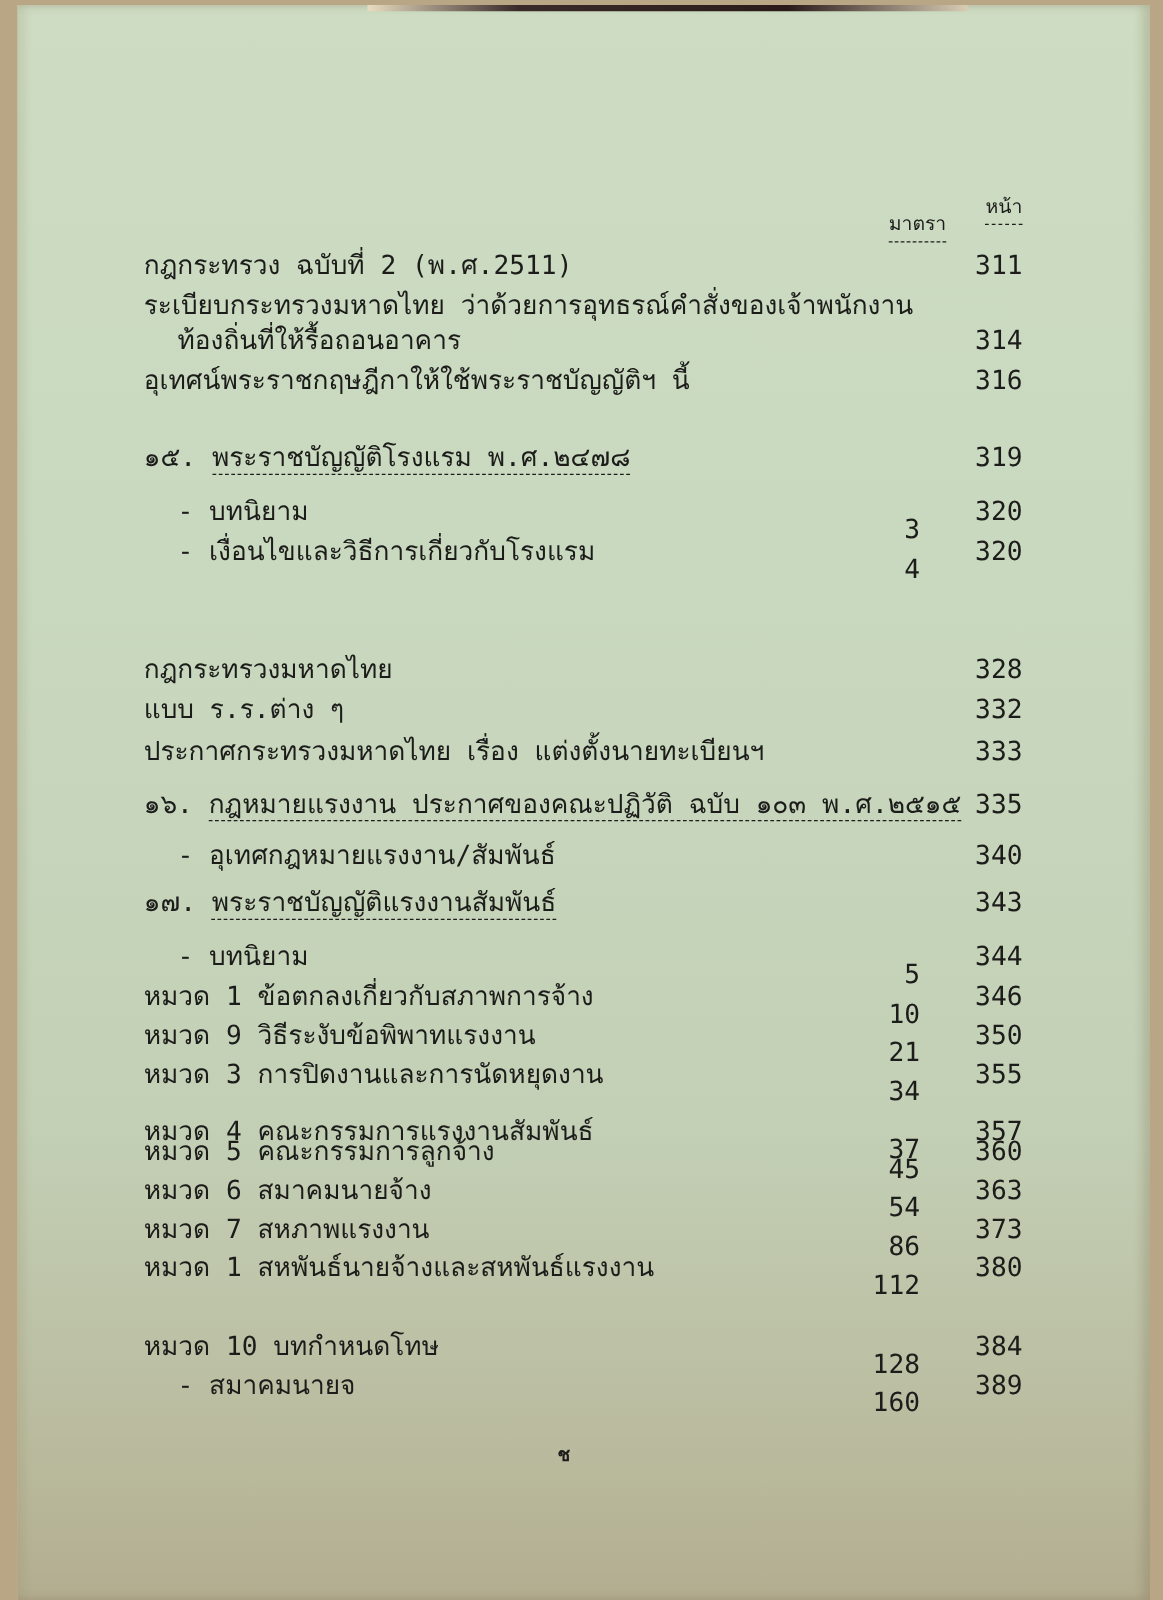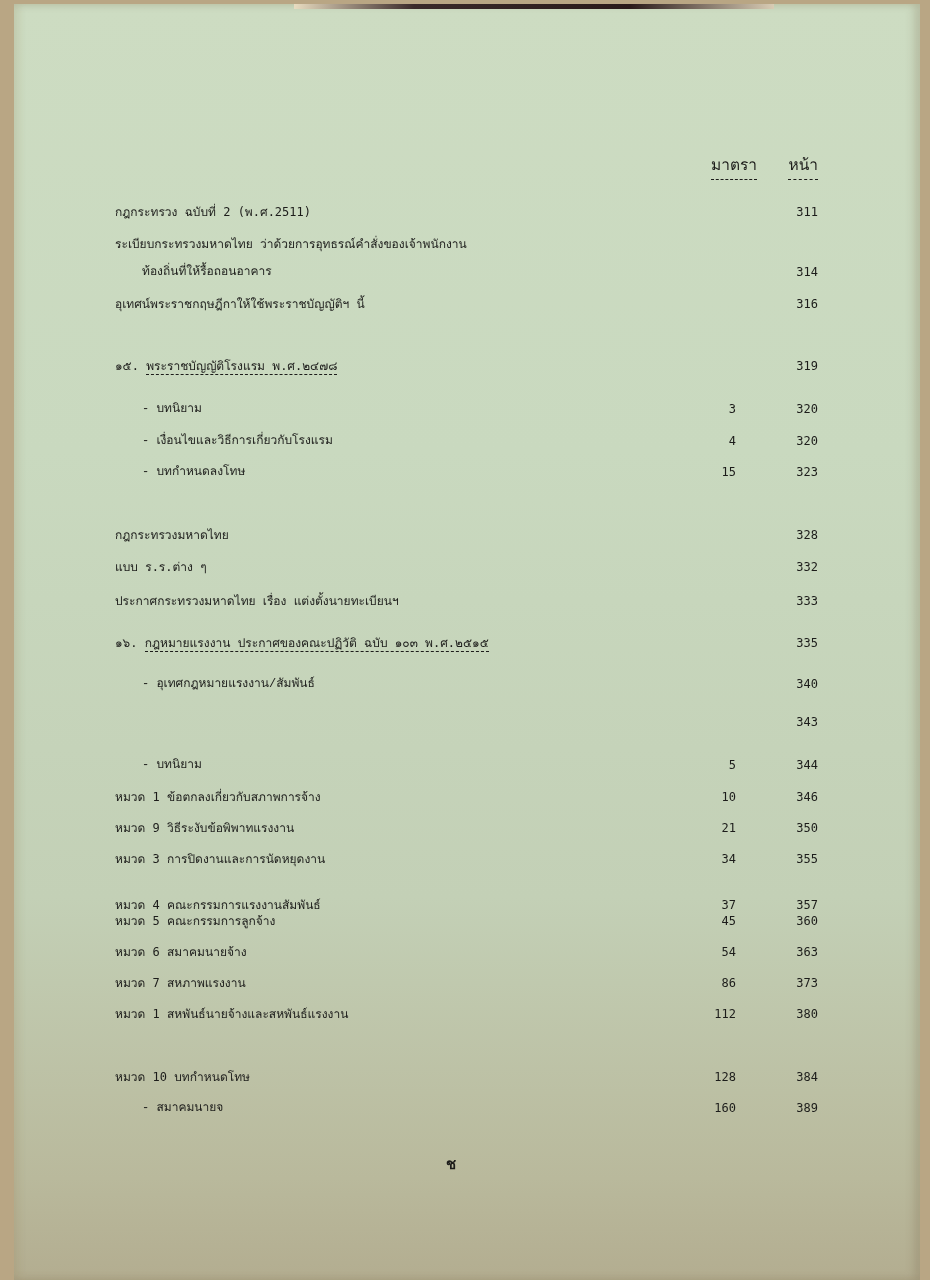--- a/index.html
+++ b/index.html
@@ -11,25 +11,25 @@
   }
   .page {
     position: absolute; left: 14px; top: 4px; width: 906px; height: 1276px;
     background: linear-gradient(180deg, #cddcc2 0%, #c9d9bf 35%, #c3d0b6 70%, #b9b99c 92%, #b3ad90 100%);
     box-shadow: inset -6px 0 8px rgba(120,100,70,0.25), inset 6px 0 6px rgba(150,130,90,0.15);
   }
   .topbar { position: absolute; left: 280px; top: 0; width: 480px; height: 5px;
     background: linear-gradient(90deg, #e8dcc0, #3a2a2a 25%, #2a1a1a 70%, #d8ccb4); }
   .row {
     position: absolute; left: 0; width: 906px; height: 26px;
-    font-size: 12px; line-height: 26px; white-space: nowrap;
+    font-size: 21px; line-height: 26px; white-space: nowrap;
   }
   .row .title { position: absolute; left: 101px; }
-  .row .title.indent { left: 128px; font-family: Liberation Mono, monospace; }
-  .row .sec { position: absolute; right: 184px; text-align: right; }
+  .row .title.indent { left: 128px; }
+  .row .sec { position: absolute; right: 184px; text-align: right; margin-top: 14px; }
   .row .pg { position: absolute; right: 102px; text-align: center; }
   .dashed { border-bottom: 1.5px dashed #1c1c1a; padding-bottom: 1px; }
   .hdr { font-size: 15.5px; }
   .footer { position: absolute; left: 432px; top: 1148px; font-size: 15px; font-weight: bold; }
 </style>
 </head>
 <body>
 
 <div class="page">
   <div class="topbar"></div>
@@ -62,25 +62,20 @@
   <div class="row" style="top:392px">
     <span class="title indent">- บทนิยาม</span>
       <span class="sec">3</span>
       <span class="pg">320</span>
   </div>
   <div class="row" style="top:424px">
     <span class="title indent">- เงื่อนไขและวิธีการเกี่ยวกับโรงแรม</span>
       <span class="sec">4</span>
       <span class="pg">320</span>
   </div>
-  <div class="row" style="top:455px">
-    <span class="title indent">- บทกำหนดลงโทษ</span>
-      <span class="sec">15</span>
-      <span class="pg">323</span>
-  </div>
   <div class="row" style="top:518px">
     <span class="title">กฎกระทรวงมหาดไทย</span>
       <span class="pg">328</span>
   </div>
   <div class="row" style="top:550px">
     <span class="title">แบบ ร.ร.ต่าง ๆ</span>
       <span class="pg">332</span>
   </div>
   <div class="row" style="top:584px">
     <span class="title">ประกาศกระทรวงมหาดไทย เรื่อง แต่งตั้งนายทะเบียนฯ</span>
@@ -89,20 +84,21 @@
 
   <div class="row" style="top:626px">
     <span class="title"><span>๑๖.</span> <span class="dashed">กฎหมายแรงงาน ประกาศของคณะปฏิวัติ ฉบับ ๑๐๓ พ.ศ.๒๕๑๕</span></span>
       <span class="pg">335</span>
   </div>
   <div class="row" style="top:667px">
     <span class="title indent">- อุเทศกฎหมายแรงงาน/สัมพันธ์</span>
       <span class="pg">340</span>
   </div>
   <div class="row" style="top:705px">
+    <span class="title"><span>๑๗.</span> <span class="dashed">พระราชบัญญัติแรงงานสัมพันธ์</span></span>
       <span class="pg">343</span>
   </div>
   <div class="row" style="top:748px">
     <span class="title indent">- บทนิยาม</span>
       <span class="sec">5</span>
       <span class="pg">344</span>
   </div>
 
   <div class="row" style="top:780px">
     <span class="title">หมวด 1  ข้อตกลงเกี่ยวกับสภาพการจ้าง</span>

